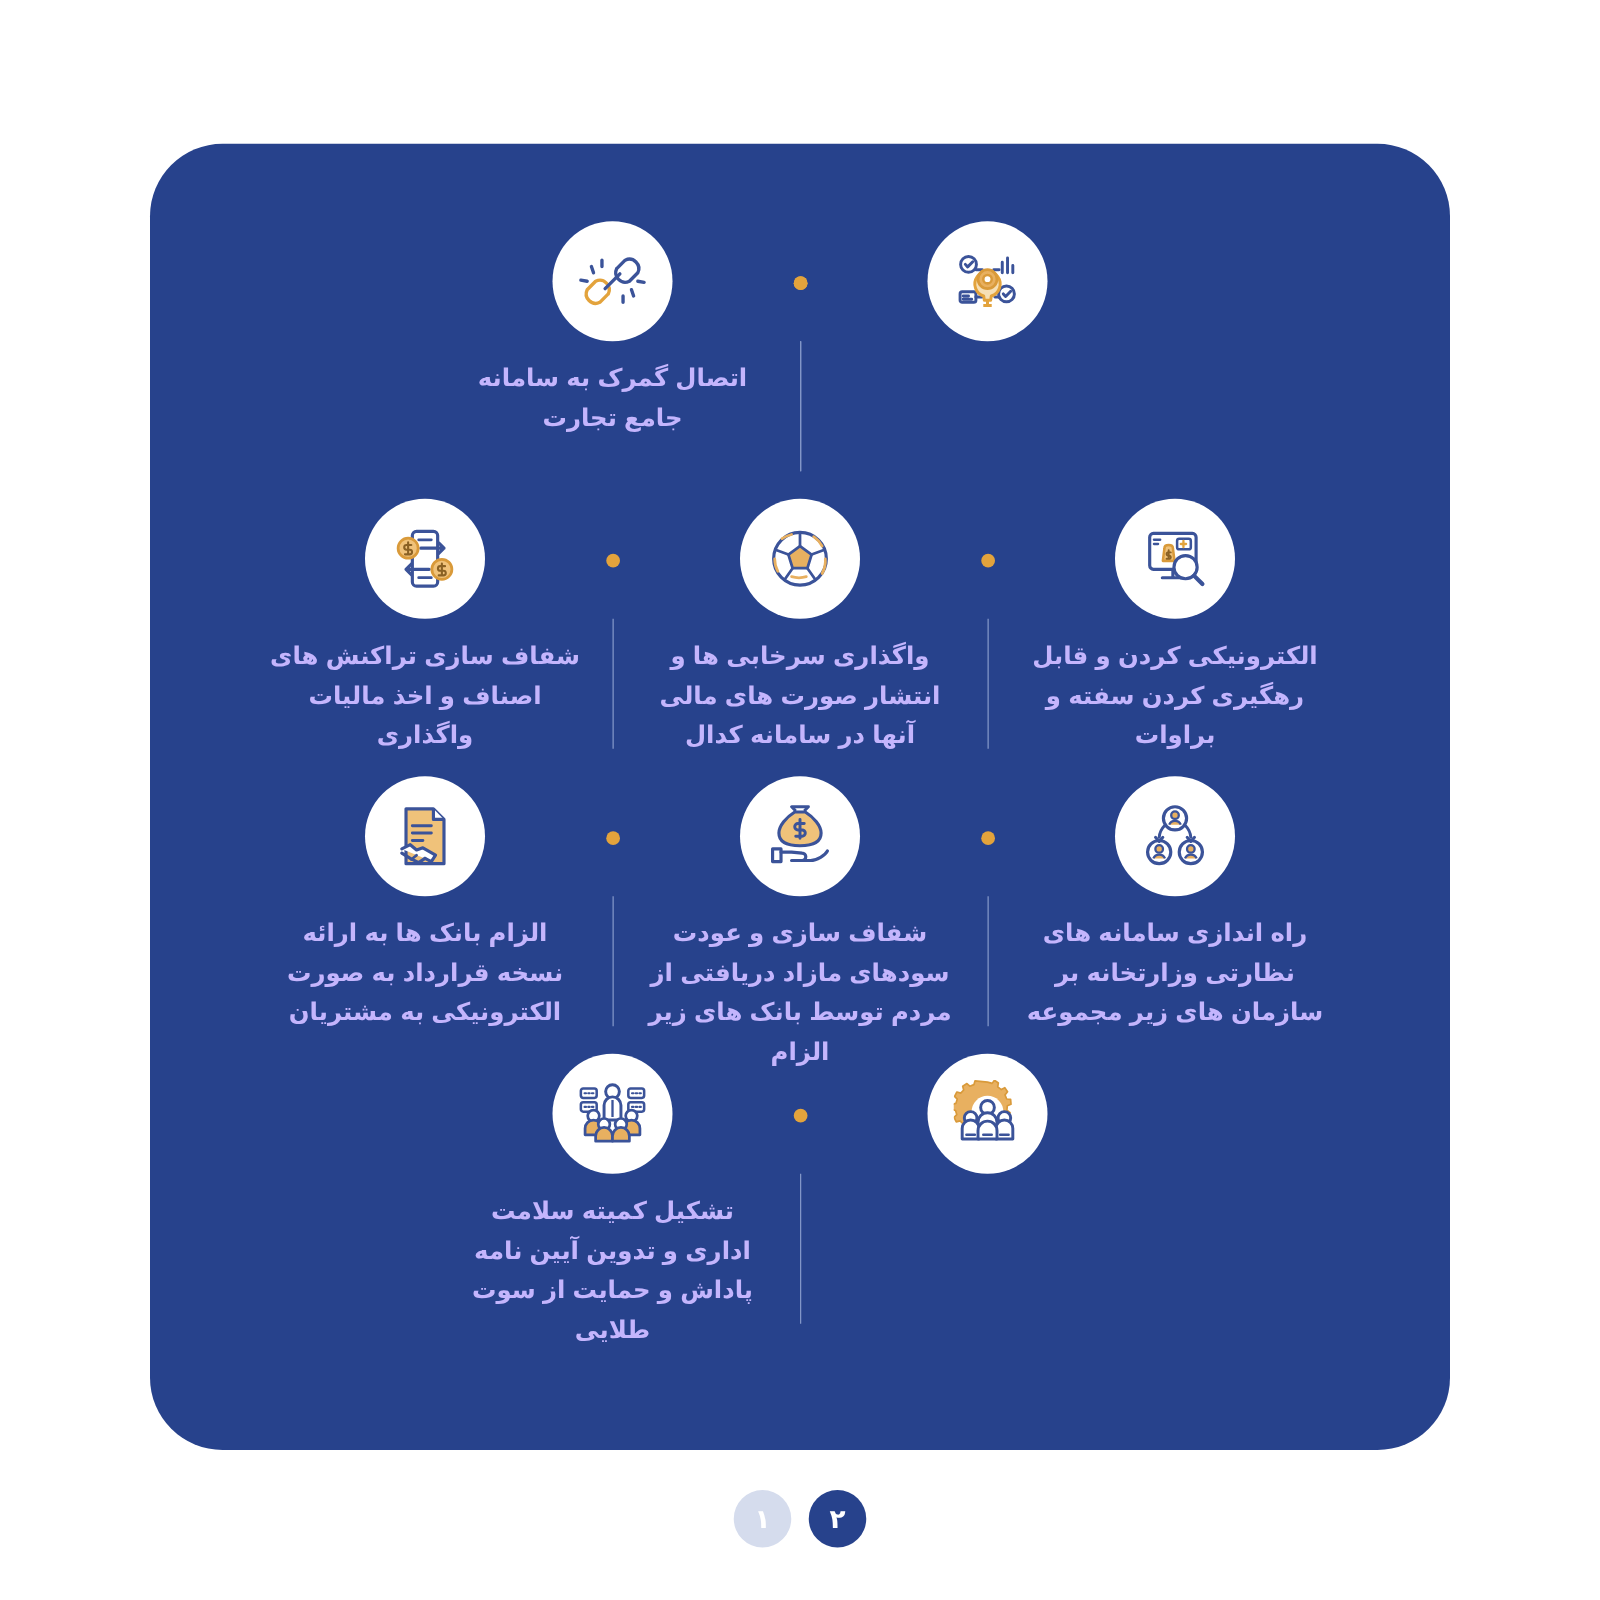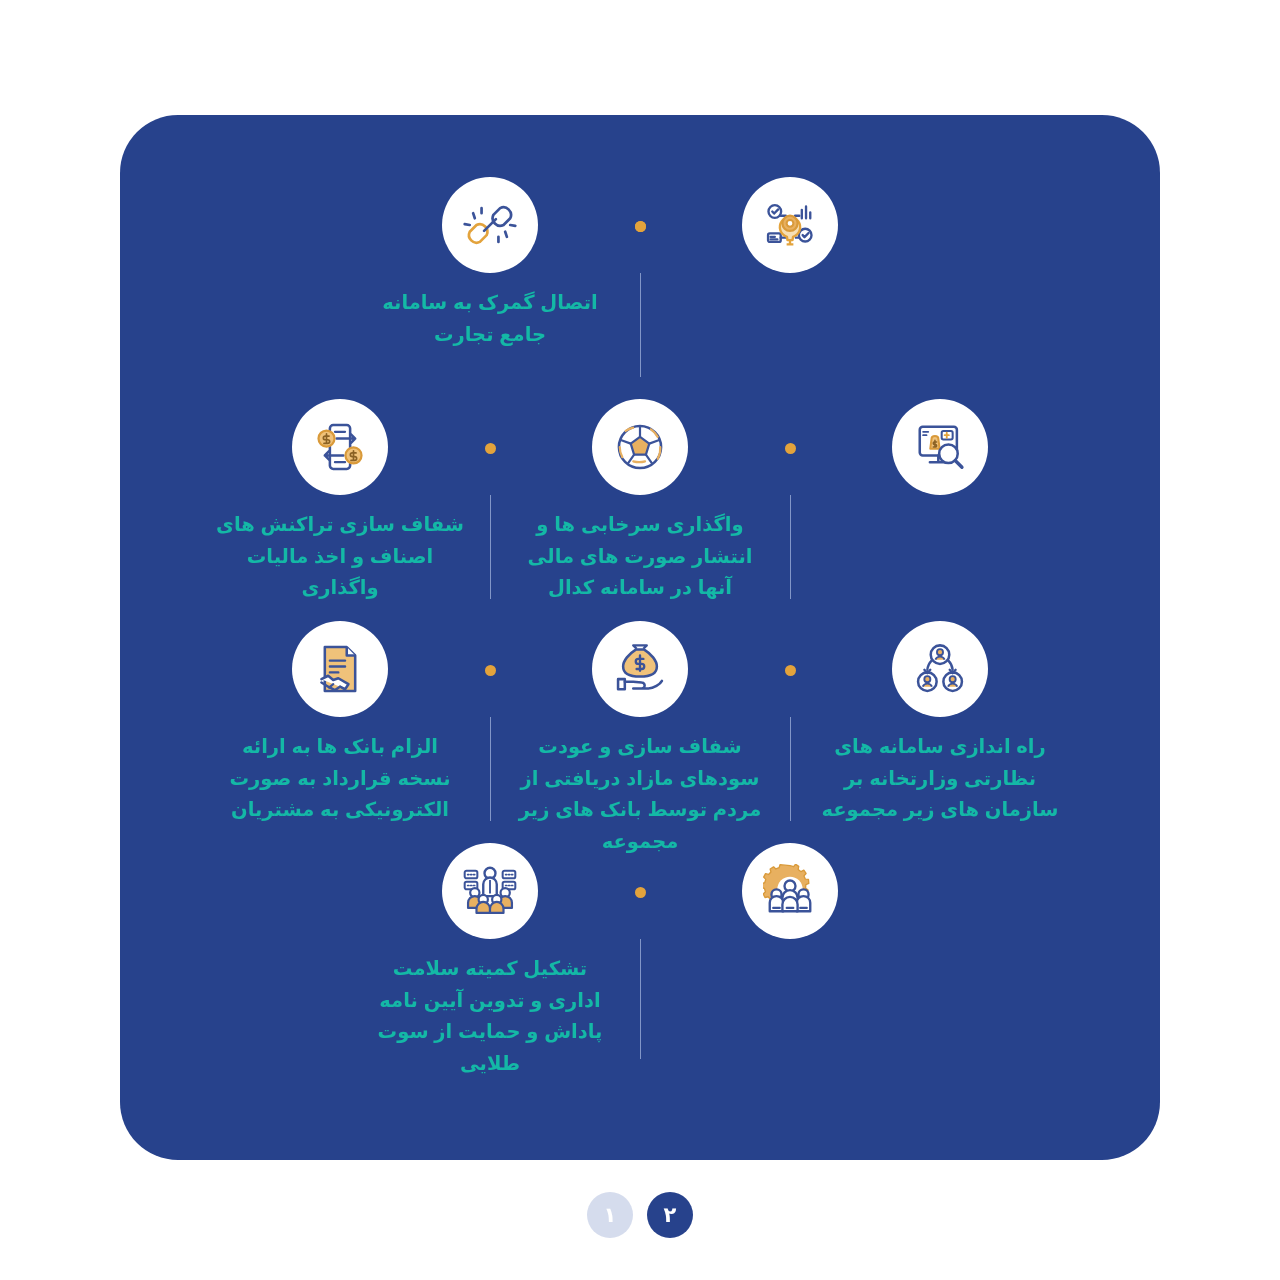--- a/index.html
+++ b/index.html
@@ -71,21 +71,21 @@
     display: flex;
     align-items: center;
     justify-content: center;
     flex: 0 0 auto;
   }
   .bubble svg { display: block; }
 
   
   .caption {
     margin-top: 14px;
-    color: #14b8a6;
+    color: #c4b5fd;
     font-size: 19.5px;
     line-height: 1.62;
     text-align: center;
     font-weight: 600;
     letter-spacing: -0.2px;
     direction: rtl;
     width: 250px;
     word-spacing: -1px;
   }
 
@@ -252,20 +252,21 @@
               <path d="M30 42 v8 M20 50 h20" stroke="#3b5399" stroke-width="3" stroke-linecap="round"></path>
               <path d="M12 14 h6 M12 18 h4" stroke="#3b5399" stroke-width="2.2" stroke-linecap="round"></path>
               <rect x="34" y="13" width="13" height="10" rx="2" stroke="#3b5399" stroke-width="2.4" fill="none"></rect>
               <path d="M40 15 v6 M37.5 18 h5" stroke="#e3a33c" stroke-width="2.2" stroke-linecap="round"></path>
               <path d="M22 22 c0 -4 8 -4 8 0 l1.5 12 h-11 Z" fill="#f0c27a" stroke="#d99a3a" stroke-width="2.4" stroke-linejoin="round"></path>
               <path d="M26 24 v7 M28 26 h-3 a1.6 1.6 0 0 0 0 3 h2 a1.6 1.6 0 0 1 0 3 h-3" stroke="#8a6124" stroke-width="1.8" fill="none" stroke-linecap="round"></path>
               <circle cx="42" cy="40" r="11" fill="#ffffff" stroke="#3b5399" stroke-width="3"></circle>
               <path d="M50 48 L58 56" stroke="#3b5399" stroke-width="4" stroke-linecap="round"></path>
             </svg>
           </div>
+          <div class="caption">الکترونیکی کردن و قابل رهگیری کردن سفته و براوات</div>
         </div>
 
       </div>
 
       <div class="row row-3">
 
         <div class="cell">
           <div class="bubble">
             <svg width="54" height="54" viewBox="0 0 64 64" fill="none">
               <path d="M14 6 h26 l10 10 v42 H14 Z" fill="#f0c27a" stroke="#3b5399" stroke-width="3" stroke-linejoin="round"></path>
@@ -287,21 +288,21 @@
         <div class="cell">
           <div class="bubble">
             <svg width="54" height="54" viewBox="0 0 64 64" fill="none">
               <path d="M28 8 l-4 -4 h16 l-4 4" stroke="#3b5399" stroke-width="2.8" fill="none" stroke-linejoin="round"></path>
               <path d="M27 9 h10 c8 5 15 13 15 20 0 8 -7 12 -20 12 S12 37 12 29 c0 -7 7 -15 15 -20 Z" fill="#f0c27a" stroke="#3b5399" stroke-width="3" stroke-linejoin="round"></path>
               <path d="M32 16 v18 M36 20 h-6 a3 3 0 0 0 0 6 h4 a3 3 0 0 1 0 6 h-6" stroke="#3b5399" stroke-width="2.8" fill="none" stroke-linecap="round"></path>
               <path d="M6 44 h8 v12 H6 Z" stroke="#3b5399" stroke-width="3" fill="none" stroke-linejoin="round"></path>
               <path d="M14 47 h10 l10 1 a3.5 3.5 0 0 1 0 7 h-8 M24 55 h18 c6 0 14 -5 16 -9" stroke="#3b5399" stroke-width="3" fill="none" stroke-linecap="round" stroke-linejoin="round"></path>
             </svg>
           </div>
-          <div class="caption">شفاف سازی و عودت سودهای مازاد دریافتی از مردم توسط بانک های زیر مجموعه</div>
+          <div class="caption">شفاف سازی و عودت سودهای مازاد دریافتی از مردم توسط بانک های زیر الزام</div>
         </div>
 
         <div class="sep">
           <span class="dot"></span>
           <span class="line"></span>
         </div>
 
         <div class="cell">
           <div class="bubble">
             <svg width="54" height="54" viewBox="0 0 64 64" fill="none">

